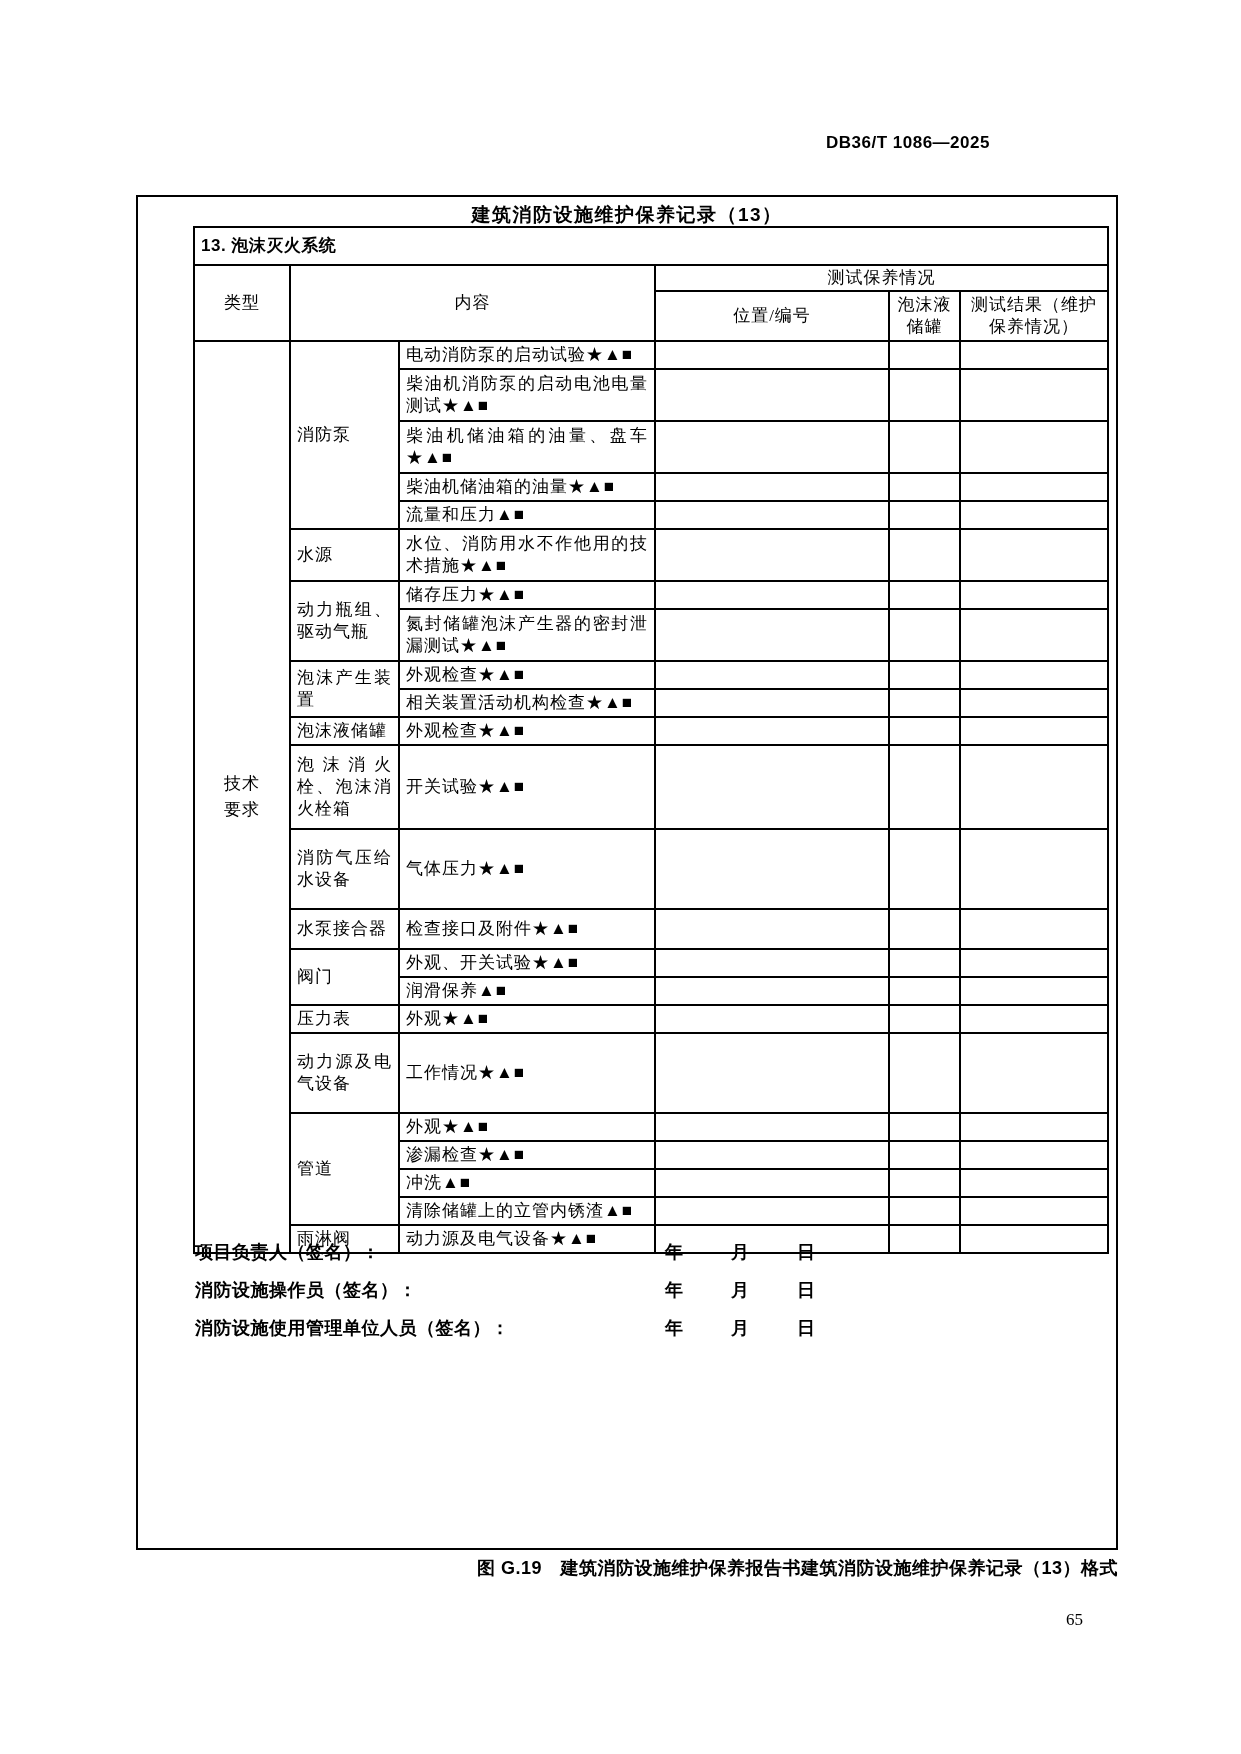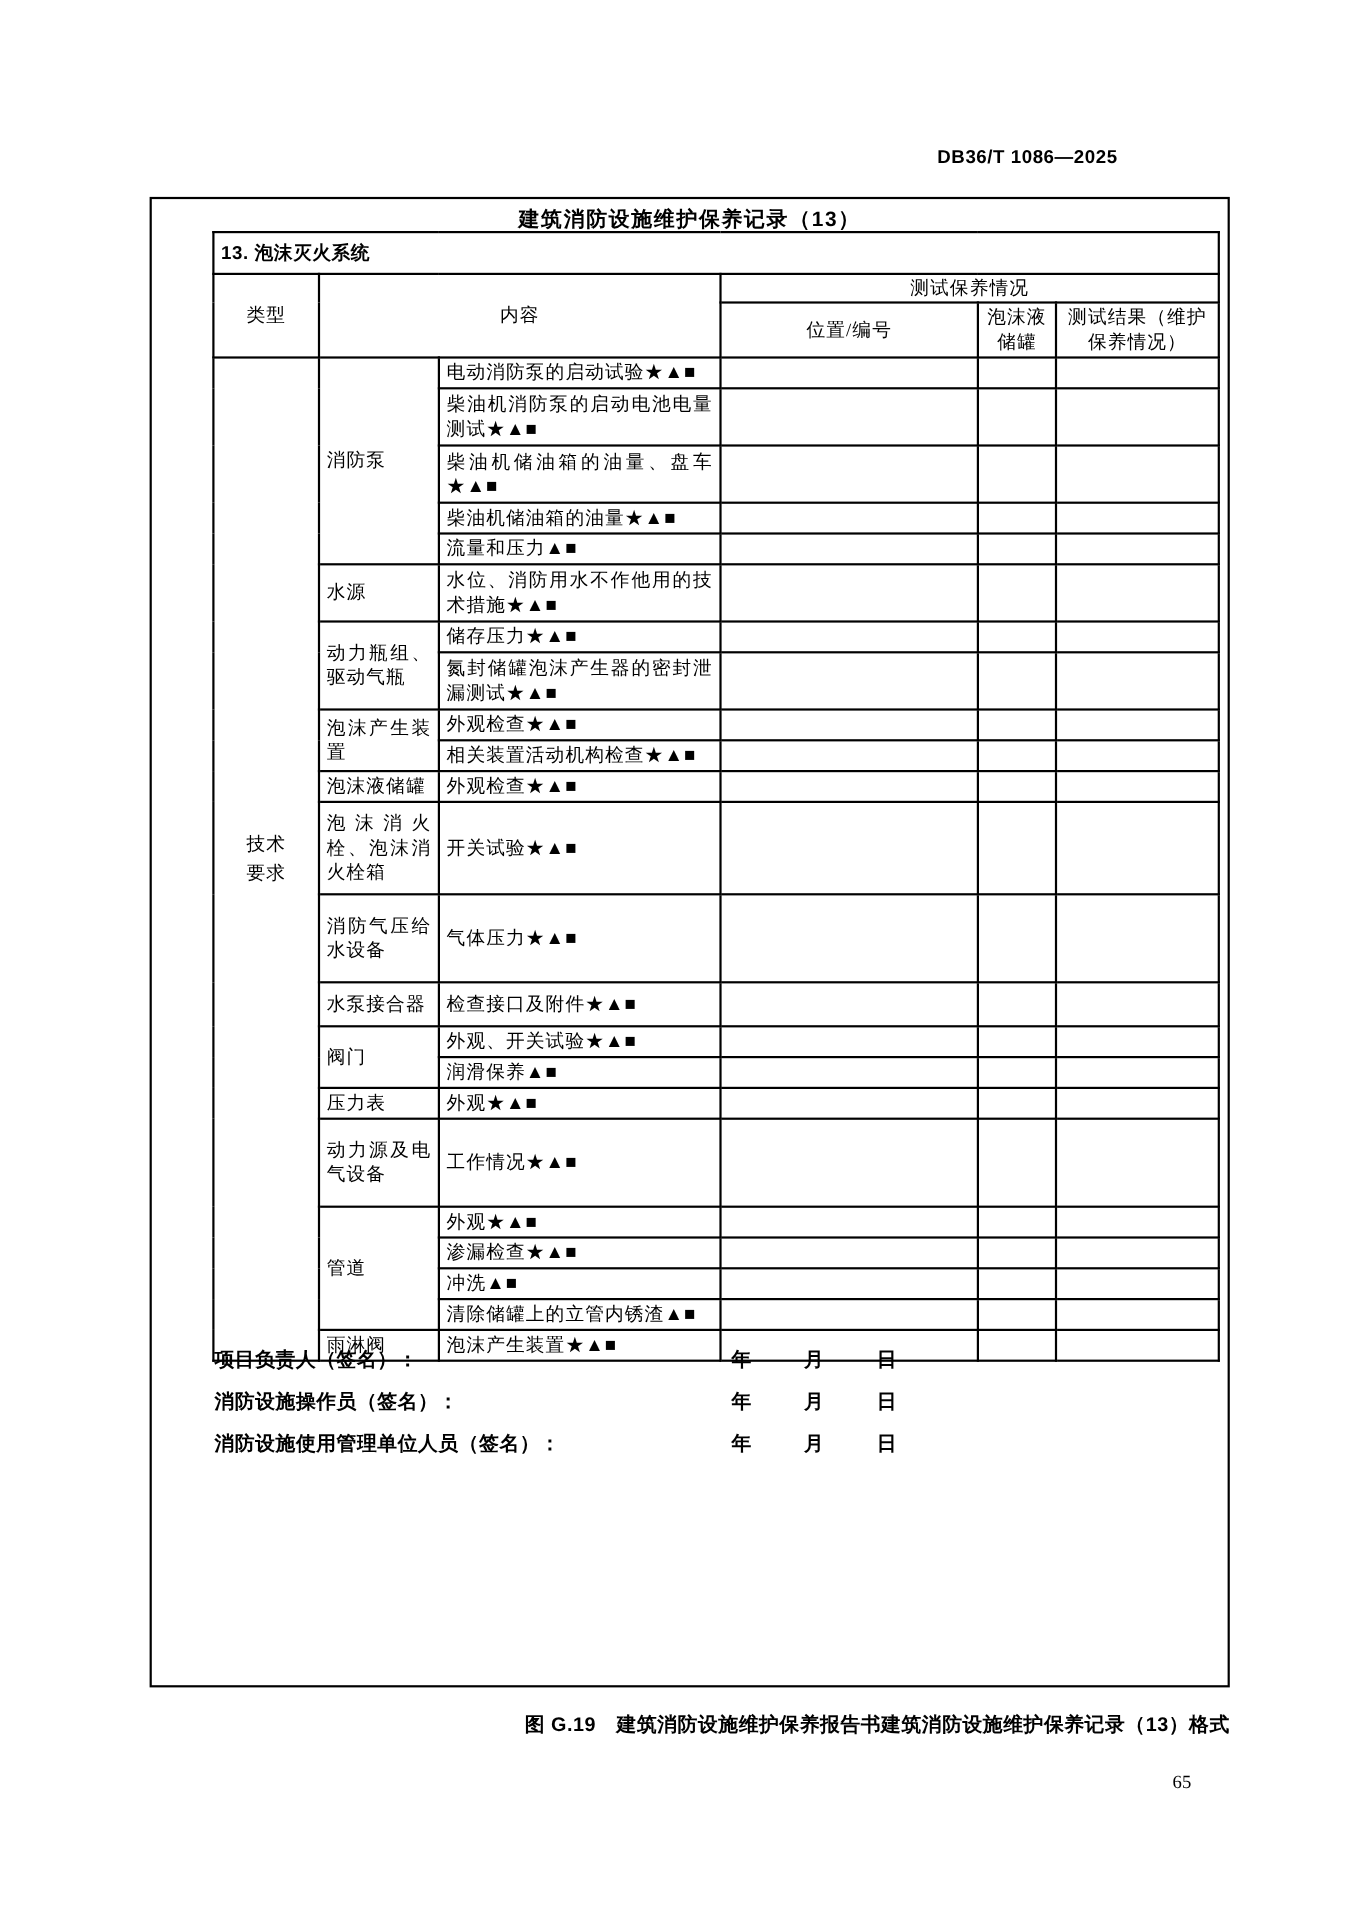--- a/index.html
+++ b/index.html
@@ -4,24 +4,24 @@
 <style>
   html,body{margin:0;padding:0;}
   body{
     width:1241px;height:1754px;position:relative;
     background:#ffffff;color:#000;
     font-family:"Liberation Serif","DejaVu Serif",serif;
   }
   .std-code{
     position:absolute;top:133px;left:826px;width:190px;
     font-family:"Liberation Sans","DejaVu Sans",sans-serif;
-    font-weight:600;font-size:17px;letter-spacing:.5px;text-align:right;
+    font-weight:600;font-size:17px;letter-spacing:.5px;text-align:left;
   }
   .outer-box{
-    position:absolute;left:136px;top:179px;width:982px;height:1355px;
+    position:absolute;left:136px;top:195px;width:982px;height:1355px;
     border:2px solid #000;box-sizing:border-box;padding-left:25px;
   }
   .form-title{
     position:absolute;top:5px;left:0;width:100%;text-align:center;
     font-family:"Liberation Sans","DejaVu Sans",sans-serif;
     font-weight:bold;font-size:19px;letter-spacing:1.5px;
   }
   table.record{
     position:absolute;left:55px;top:29px;width:914px;
     border-collapse:collapse;table-layout:fixed;
@@ -253,21 +253,21 @@
       </tr>
       <tr class="h1">
         <td class="c-item">清除储罐上的立管内锈渣▲■</td>
         <td class="c-blank"></td>
           <td class="c-blank"></td>
           <td class="c-blank"></td>
       </tr>
 
       <tr class="h1">
         <td class="c-sub">雨淋阀</td>
-        <td class="c-item">泡沫产生装置★▲■</td>
+        <td class="c-item">动力源及电气设备★▲■</td>
         <td class="c-blank"></td>
           <td class="c-blank"></td>
           <td class="c-blank"></td>
       </tr>
     </tbody>
   </table>
 
   <div class="sig-block">
     <div class="sig-row">
       <span class="lab">项目负责人（签名）：</span>

